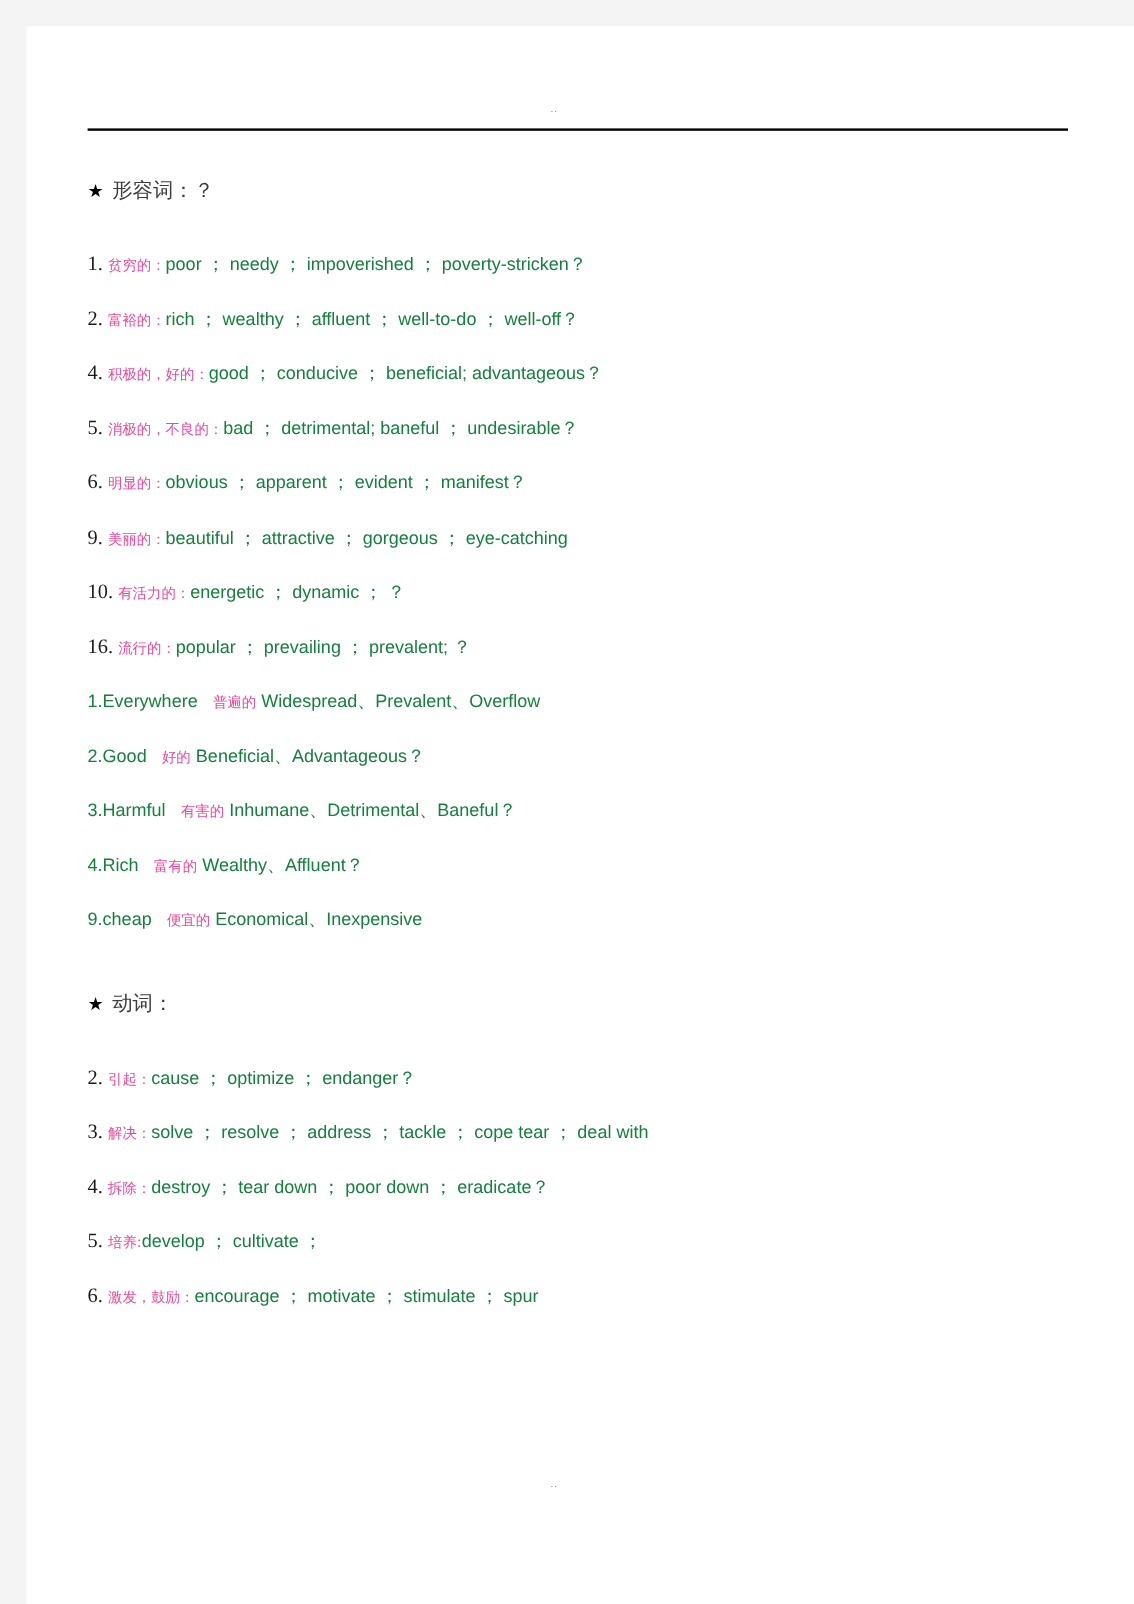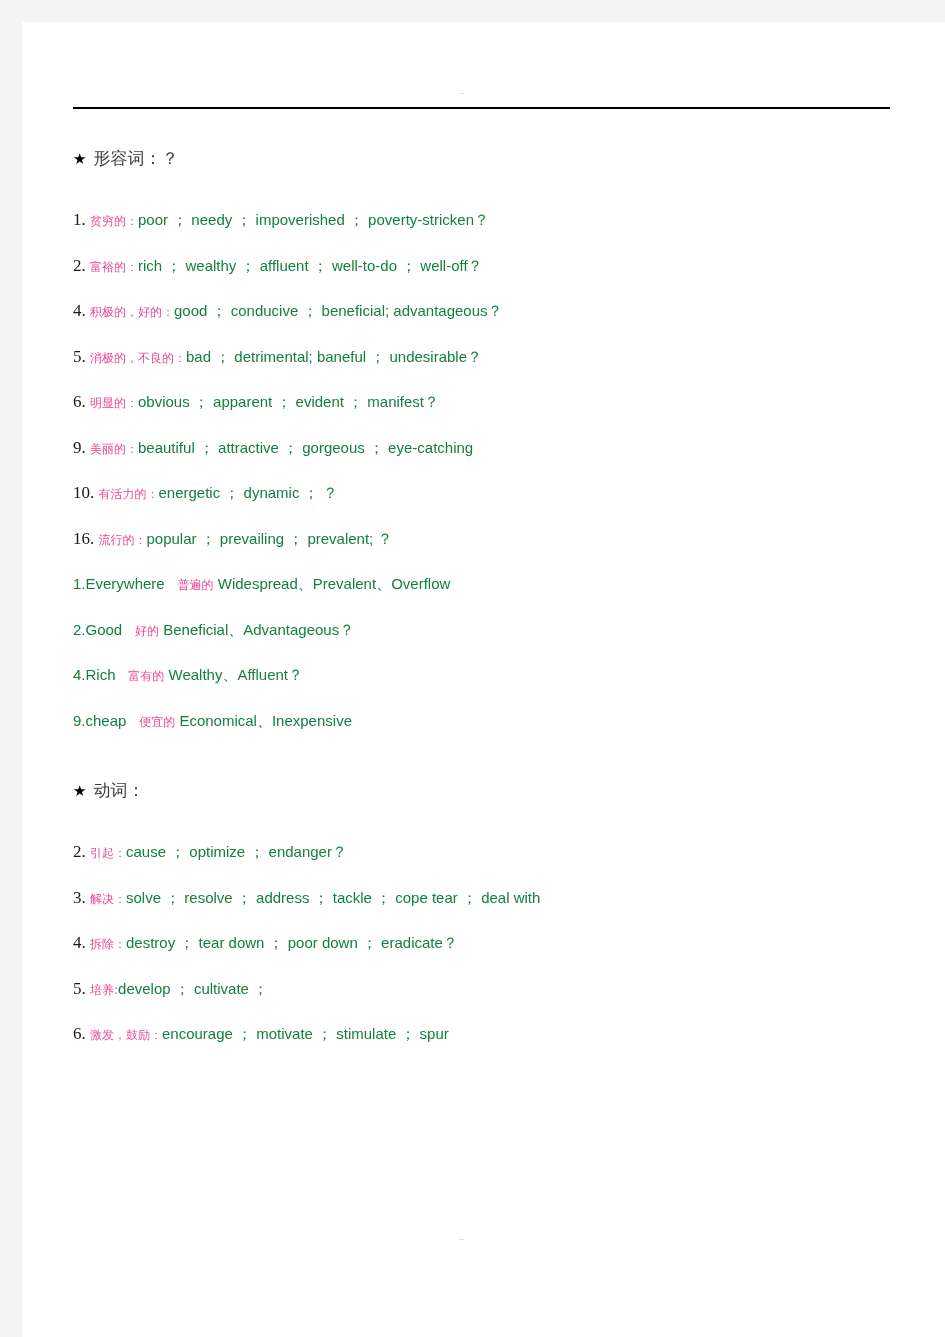--- a/index.html
+++ b/index.html
@@ -109,20 +109,21 @@
     <div class="entry"><span class="num">2.</span> <span class="cn">富裕的：</span><span class="en">rich ；     wealthy ；     affluent ；     well-to-do ；     well-off？</span></div>
     <div class="entry"><span class="num">4.</span> <span class="cn">积极的，好的：</span><span class="en">good ；     conducive ；     beneficial;     advantageous？</span></div>
     <div class="entry"><span class="num">5.</span> <span class="cn">消极的，不良的：</span><span class="en">bad ；     detrimental;     baneful ；   undesirable？</span></div>
     <div class="entry"><span class="num">6.</span> <span class="cn">明显的：</span><span class="en">obvious ；     apparent ；     evident ；   manifest？</span></div>
     <div class="entry"><span class="num">9.</span> <span class="cn">美丽的：</span><span class="en">beautiful ；     attractive ；     gorgeous ；     eye-catching</span></div>
     <div class="entry"><span class="num">10.</span> <span class="cn">有活力的：</span><span class="en">energetic ；     dynamic ；     ？</span></div>
     <div class="entry"><span class="num">16.</span> <span class="cn">流行的：</span><span class="en">popular ；     prevailing ；     prevalent;   ？</span></div>
 
     <div class="entry"><span class="en">1.Everywhere</span>&nbsp;&nbsp; <span class="cn">普遍的</span> <span class="en">Widespread、Prevalent、Overflow</span></div>
     <div class="entry"><span class="en">2.Good</span>&nbsp;&nbsp; <span class="cn">好的</span> <span class="en">Beneficial、Advantageous？</span></div>
+    <div class="entry"><span class="en">3.Harmful</span>&nbsp;&nbsp; <span class="cn">有害的</span> <span class="en">Inhumane、Detrimental、Baneful？</span></div>
     <div class="entry"><span class="en">4.Rich</span>&nbsp;&nbsp; <span class="cn">富有的</span> <span class="en">Wealthy、Affluent？</span></div>
     <div class="entry"><span class="en">9.cheap</span>&nbsp;&nbsp; <span class="cn">便宜的</span> <span class="en">Economical、Inexpensive</span></div>
 
     <div class="spacer-before-head"></div>
 
     <div class="section-head">
       <span class="star">★</span><span>动词：</span>
     </div>
     <div class="gap-sm"></div>
 

